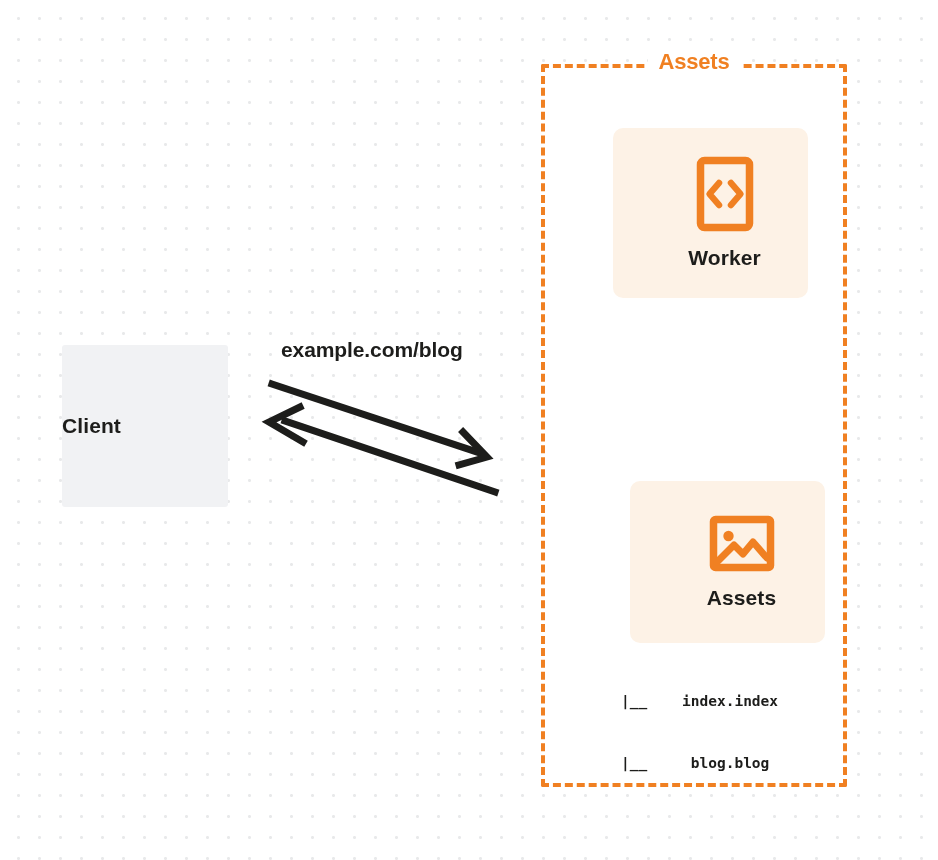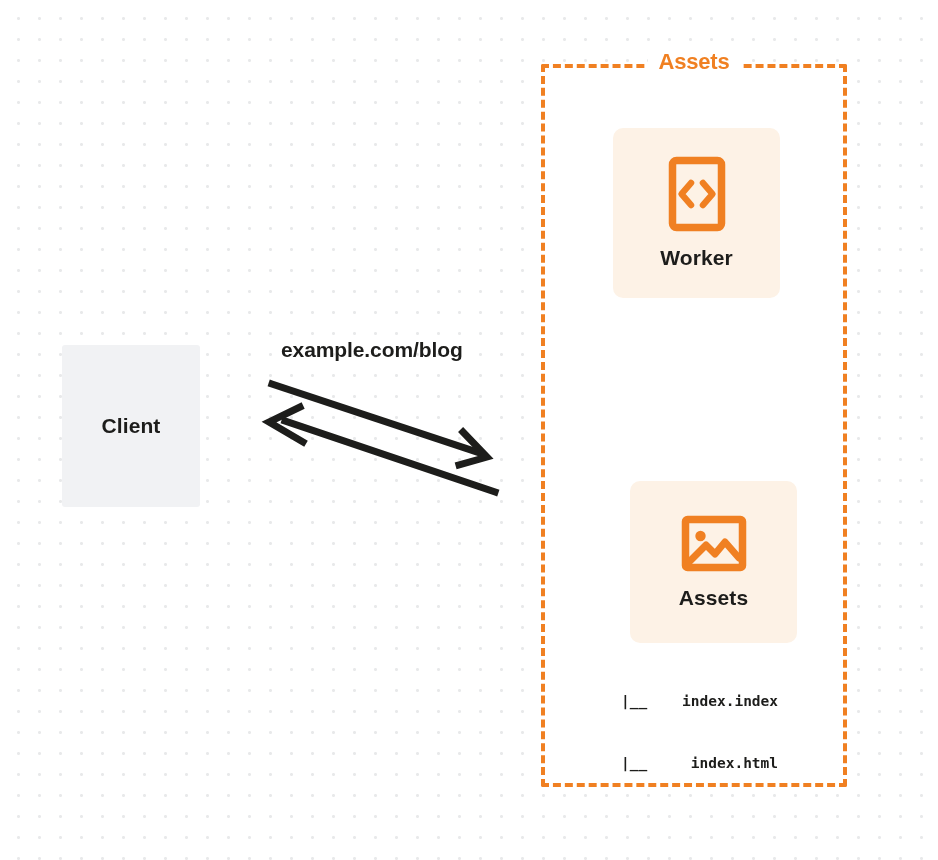--- a/index.html
+++ b/index.html
@@ -23,27 +23,26 @@
     background-image: radial-gradient(circle, #e8e9ea 1.3px, rgba(255,255,255,0) 1.6px);
     background-size: 21px 21px;
     background-position: 8px 8px;
   }
 
   
   .client-node {
     position: absolute;
     left: 62px;
     top: 345px;
-    width: 138px;
+    width: 166px;
     height: 162px;
     background: #f1f2f4;
     border-radius: 3px;
     display: flex;
     align-items: center;
-    justify-content: center;
   }
   .client-label {
     font-size: 21px;
     font-weight: 700;
     color: #1d1d1b;
     letter-spacing: 0.1px;
   }
 
   
   .request-label {
@@ -115,20 +114,21 @@
   
   .service-card {
     position: absolute;
     width: 167px;
     background: #fdf2e6;
     border-radius: 10px;
     display: flex;
     flex-direction: column;
     align-items: center;
     justify-content: center;
+    padding-left: 28px;
   }
   .card-worker {
     left: 72px;
     top: 64px;
     height: 170px;
   }
   .card-assets {
     left: 69px;
     top: 417px;
     height: 162px;
@@ -201,18 +201,18 @@
       <svg class="card-icon" width="66" height="57" viewBox="0 0 66 57" fill="none" xmlns="http://www.w3.org/2000/svg">
         <rect x="4.5" y="4.5" width="57" height="48" rx="2" ry="2" stroke="#f08022" stroke-width="7.5" fill="none"></rect>
         <circle cx="19.5" cy="21" r="5.2" fill="#f08022"></circle>
         <path d="M8 47 L25 30 L34 39 L44 27 L58 43" stroke="#f08022" stroke-width="7" stroke-linecap="round" stroke-linejoin="round" fill="none"></path>
       </svg>
       <span class="card-label">Assets</span>
     </div>
 
     <div class="file-tree">
       <span class="tree-line">    |__    index.index</span>
-      <span class="tree-line">    |__     index.html</span>
+      <span class="tree-line">    |__     blog.blog</span>
       
     </div>
 
   </div>
 </div>
 
 </body></html>

